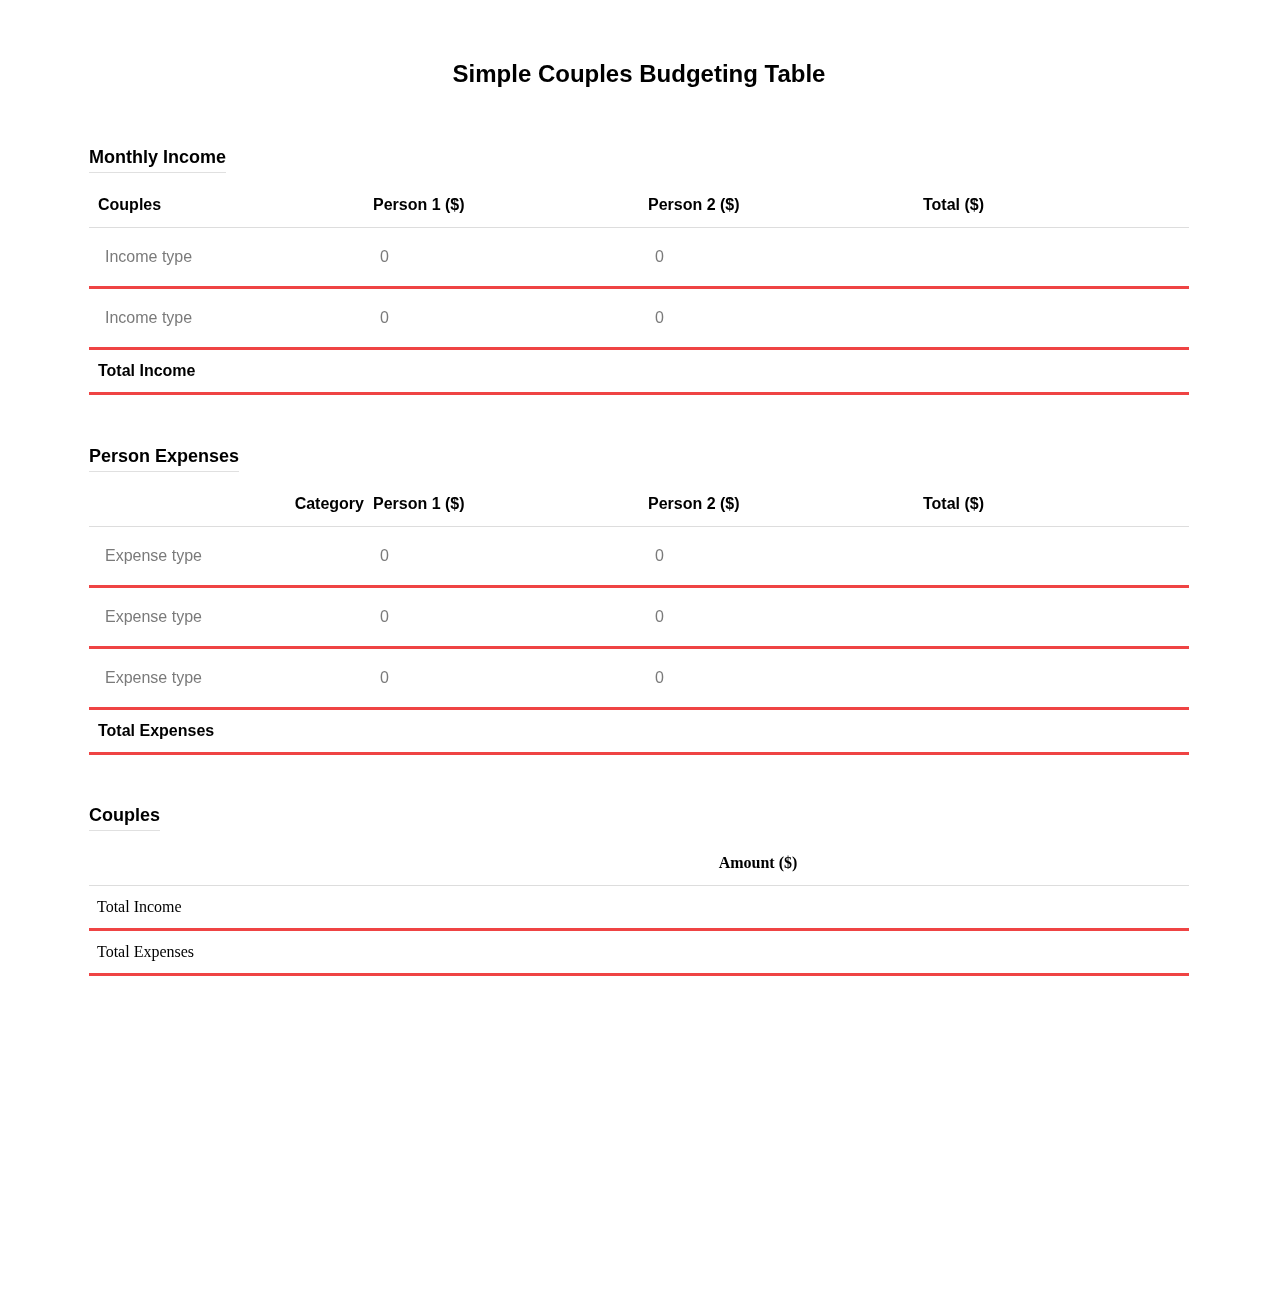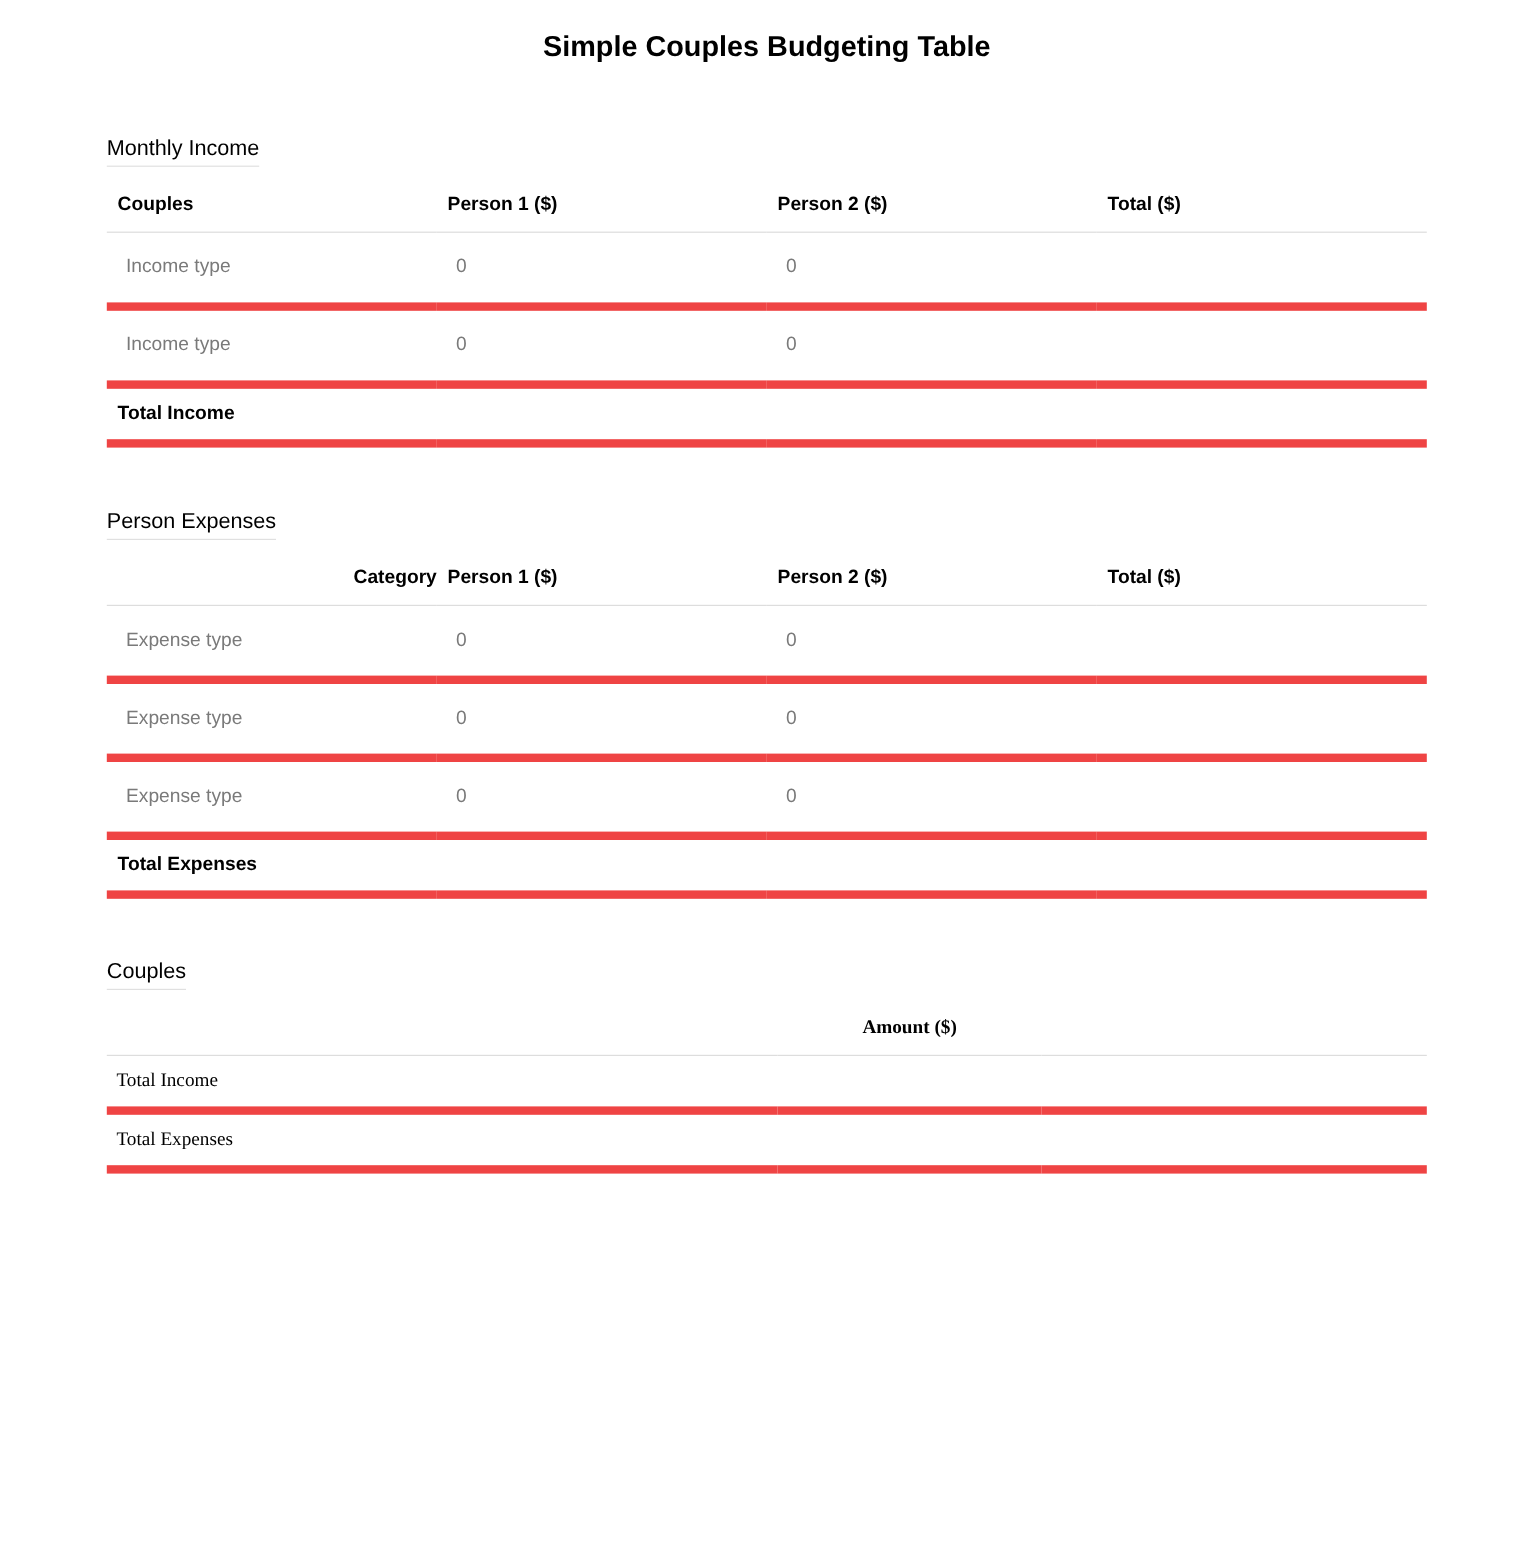--- a/index.html
+++ b/index.html
@@ -1,36 +1,36 @@
 <!DOCTYPE html>
 <html><head>
 <meta charset="utf-8">
 <style>
   html, body { margin: 0; padding: 0; background: #ffffff; }
   body {
     width: 1278px; height: 1300px;
     font-family: "Liberation Sans", sans-serif;
     color: #000;
   }
-  .container { position: relative; width: 1100px; margin: 0 auto; padding-top: 24px; }
+  .container { position: relative; width: 1100px; margin: 0 auto; padding-top: 58px; }
   h1 {
     margin: 0; text-align: center; font-size: 24px; font-weight: bold;
     line-height: 32px; height: 32px;
   }
   .section-title {
-    display: inline-block; font-size: 18px; font-weight: normal;
+    display: inline-block; font-size: 18px; font-weight: bold;
     line-height: 22px; padding-bottom: 4px;
     border-bottom: 1px solid #e0e0e0; margin: 0;
   }
   table { width: 1100px; border-collapse: collapse; table-layout: fixed; }
   th {
     font-size: 16px; font-weight: bold; text-align: left;
     padding: 0 0 0 9px; height: 44px; border-bottom: 1px solid #dddddd;
   }
-  td { font-size: 16px; border-bottom: 7px solid #ef4444; padding: 0 8px; }
+  td { font-size: 16px; border-bottom: 3px solid #ef4444; padding: 0 8px; }
   tr.data td { height: 58px; }
   tr.total td { height: 42px; font-weight: bold; padding-left: 9px; }
   input {
     border: none; outline: none; background: transparent;
     font-family: "Liberation Sans", sans-serif; font-size: 16px;
     padding: 0 8px; width: 300px; color: #333;
   }
   input::placeholder { color: #7a7a7a; }
   .summary th.center { text-align: center; padding-left: 0; }
   .summary td { height: 42px; padding-left: 8px; }

